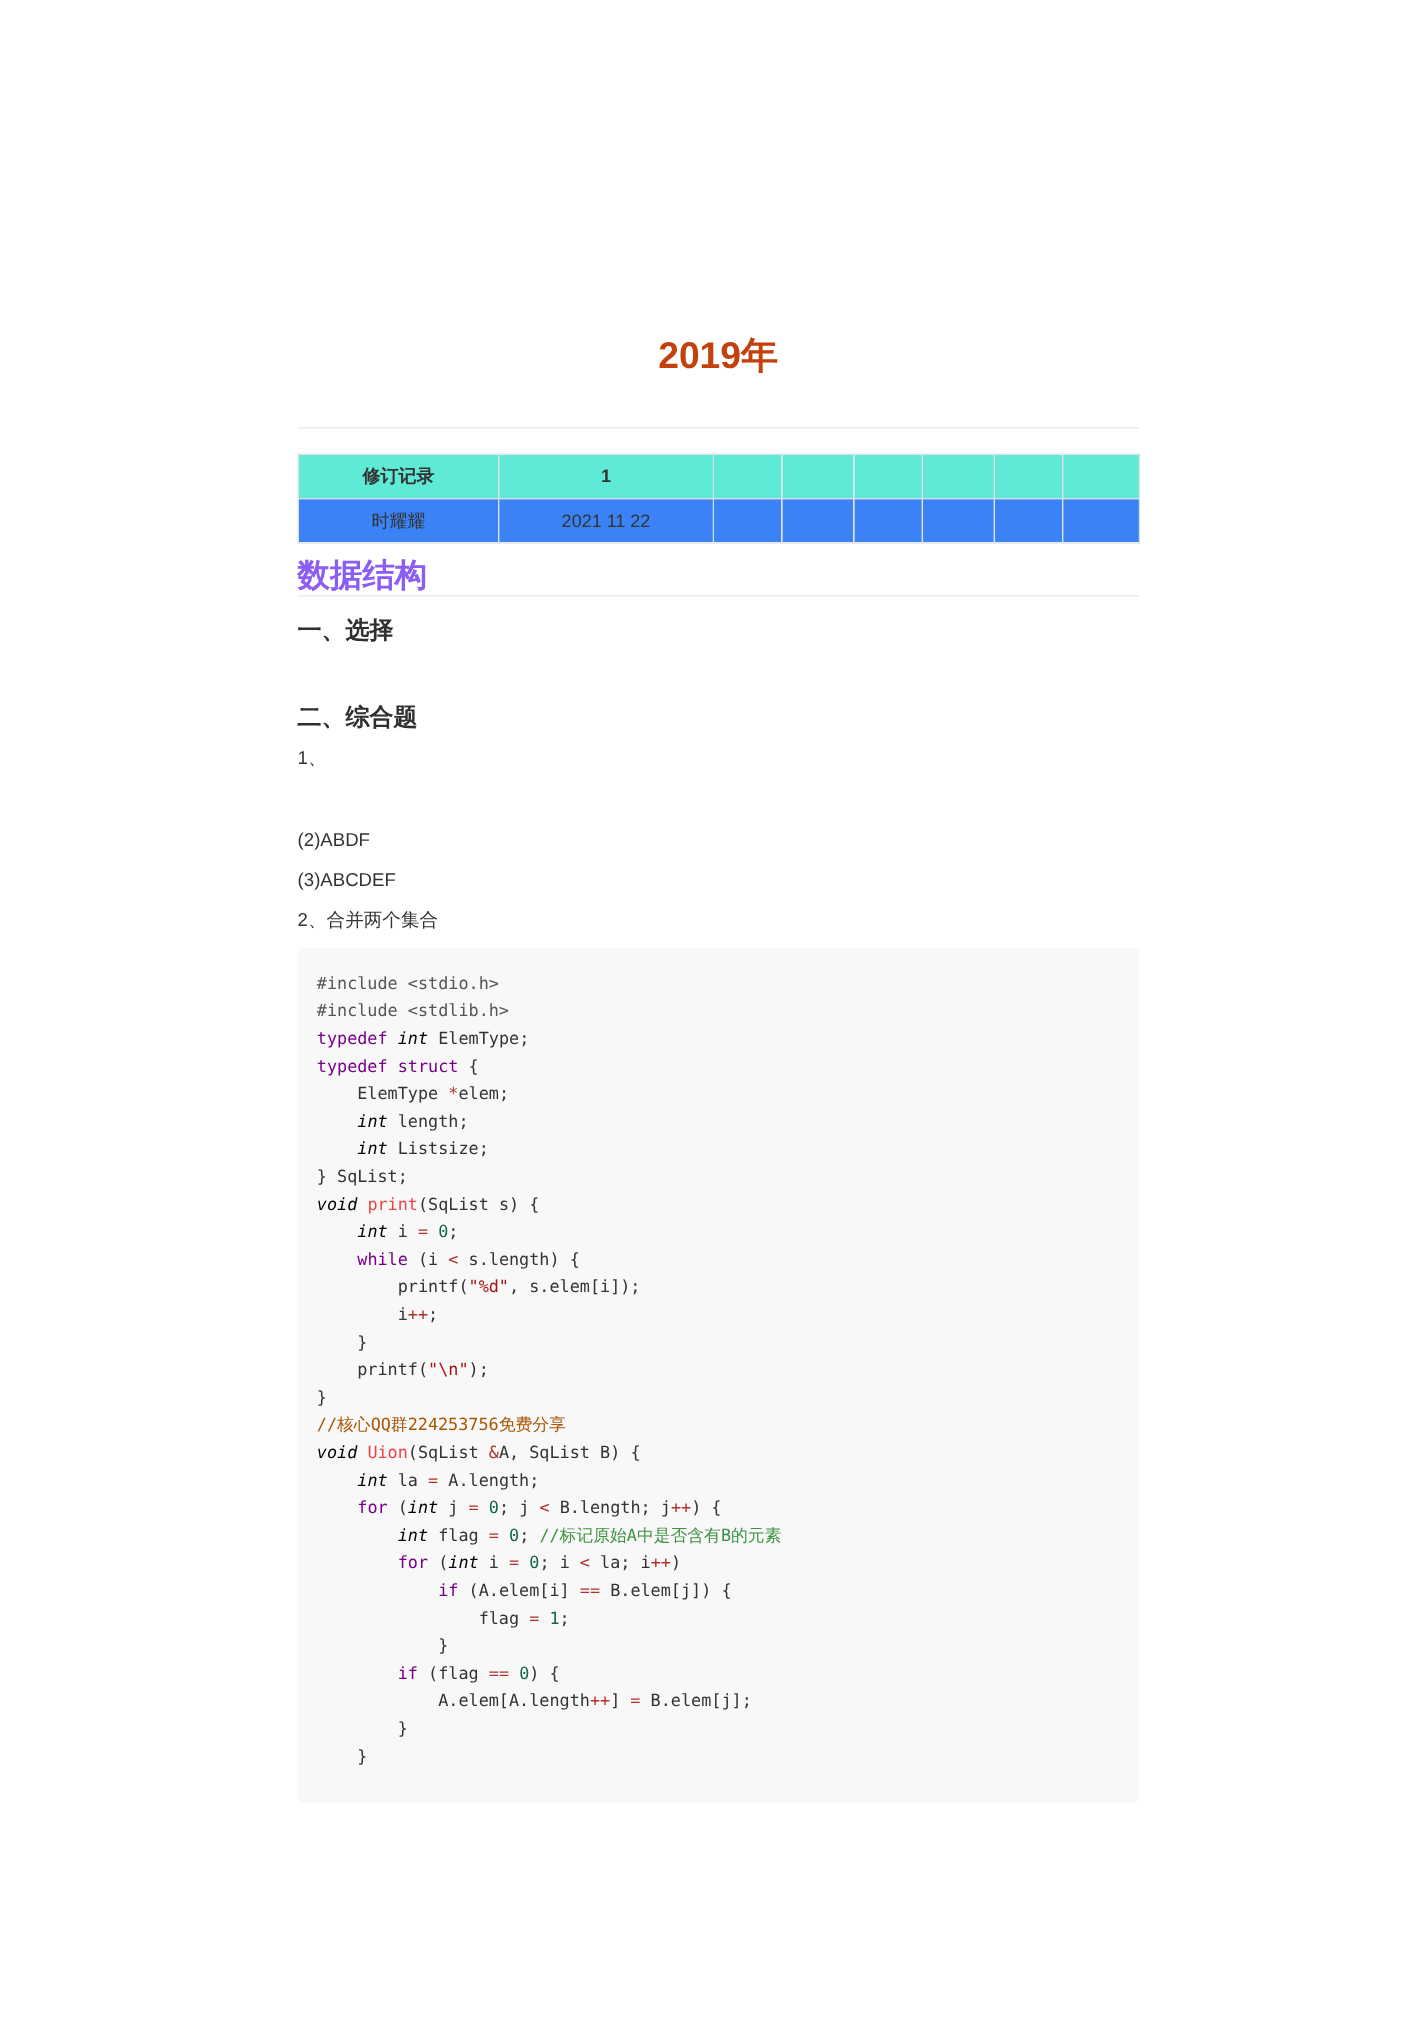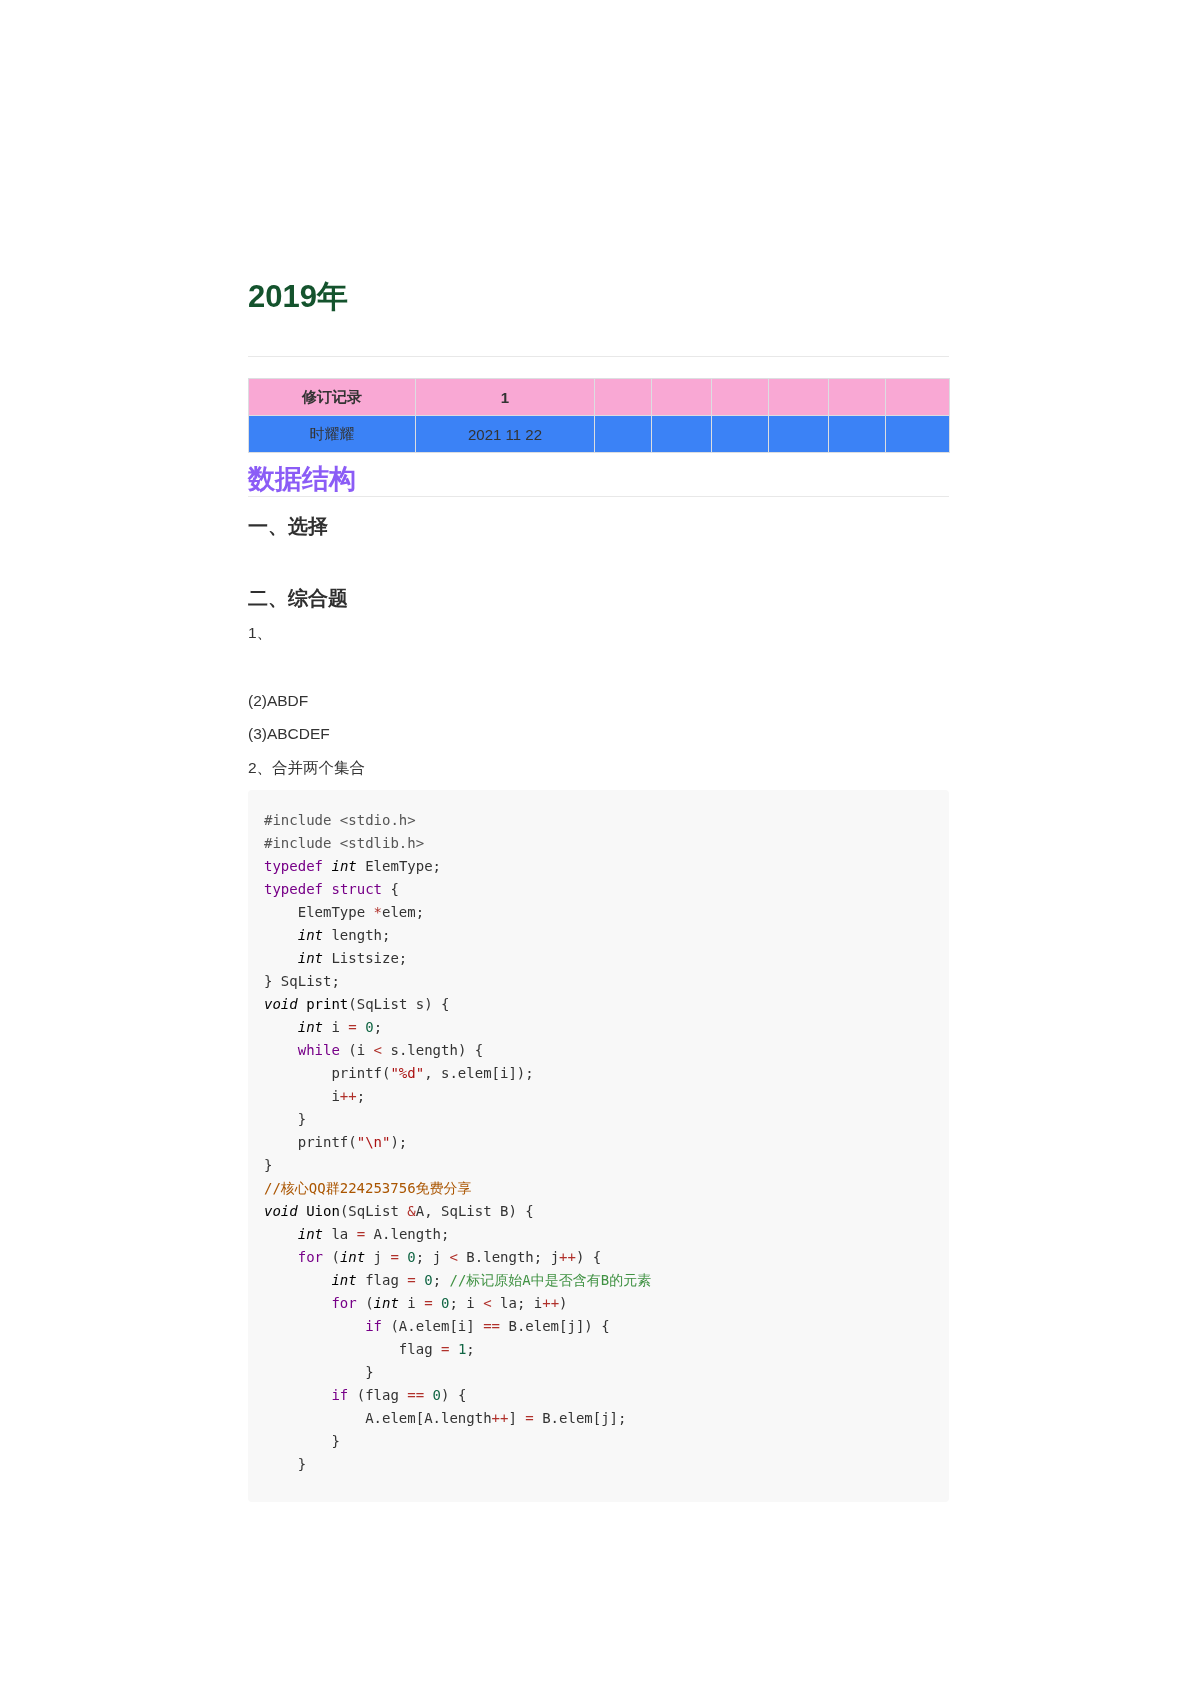--- a/index.html
+++ b/index.html
@@ -21,42 +21,43 @@
     height: 100%;
   }
   .content > * { position: absolute; left: 0; margin: 0; }
 
   h1.doc-title {
     top: 278px;
     width: 100%;
     font-size: 31px;
     line-height: 38px;
     font-weight: 700;
-    color: #14532d;
+    color: #c2410c;
     padding-bottom: 40px;
     border-bottom: 1px solid #e8e8e8;
+    text-align: center;
   }
 
   table.revision {
     top: 378px;
     width: 701px;
     border-collapse: collapse;
     table-layout: fixed;
   }
   table.revision th, table.revision td {
     border: 1px solid #dcdee1;
     height: 37px;
     text-align: center;
     vertical-align: middle;
     font-size: 15px;
     color: #333333;
     padding: 0 4px;
     overflow: hidden;
   }
-  table.revision th { background: #f9a8d4; font-weight: 700; }
+  table.revision th { background: #5eead4; font-weight: 700; }
   table.revision td { background: #3b82f6; font-weight: 400; }
 
   h2.sec-heading {
     top: 462px;
     width: 100%;
     font-size: 27px;
     line-height: 34px;
     font-weight: 700;
     color: #8b5cf6;
     border-bottom: 1px solid #e8e8e8;
@@ -98,21 +99,21 @@
     white-space: pre;
     overflow: hidden;
   }
   .code-line { white-space: pre; min-height: 23px; }
 
   
   .tok-p    { color: #333333; }
   .tok-meta { color: #555555; }
   .tok-kw   { color: #770088; }
   .tok-type { color: #000000; font-style: italic; }
-  .tok-def  { color: #000000; text-align: center; }
+  .tok-def  { color: #ef4444; text-align: center; }
   .tok-str  { color: #aa1111; }
   .tok-num  { color: #116644; }
   .tok-op   { color: #b0302a; }
   .tok-cmo  { color: #aa5500; }
   .tok-cmg  { color: #3f9142; }
 </style>
 </head>
 <body>
 
 <div class="page">

